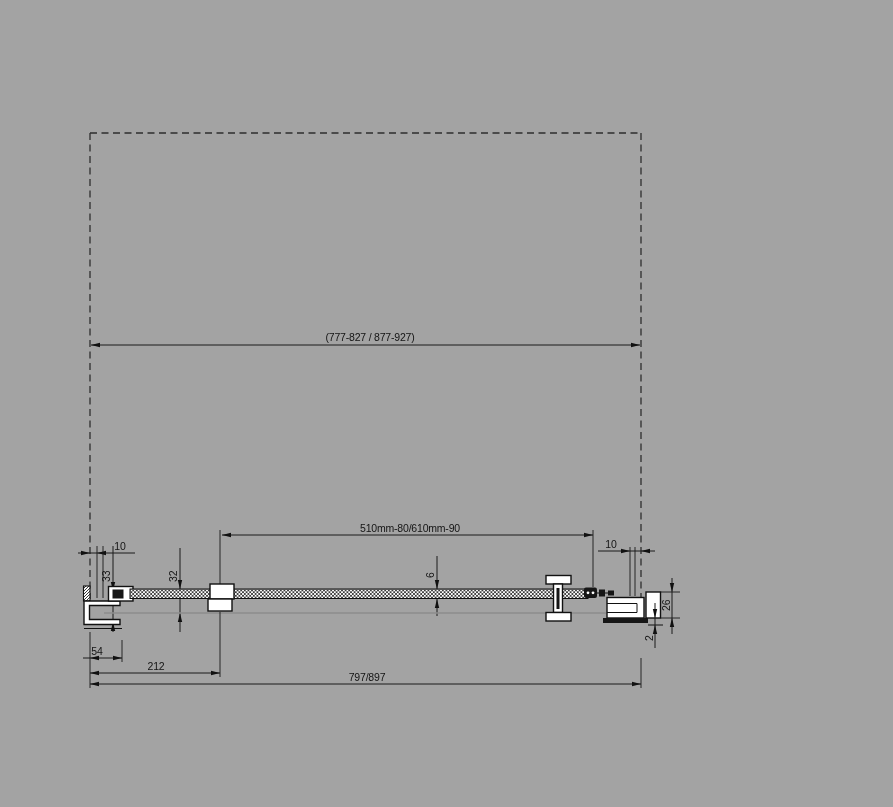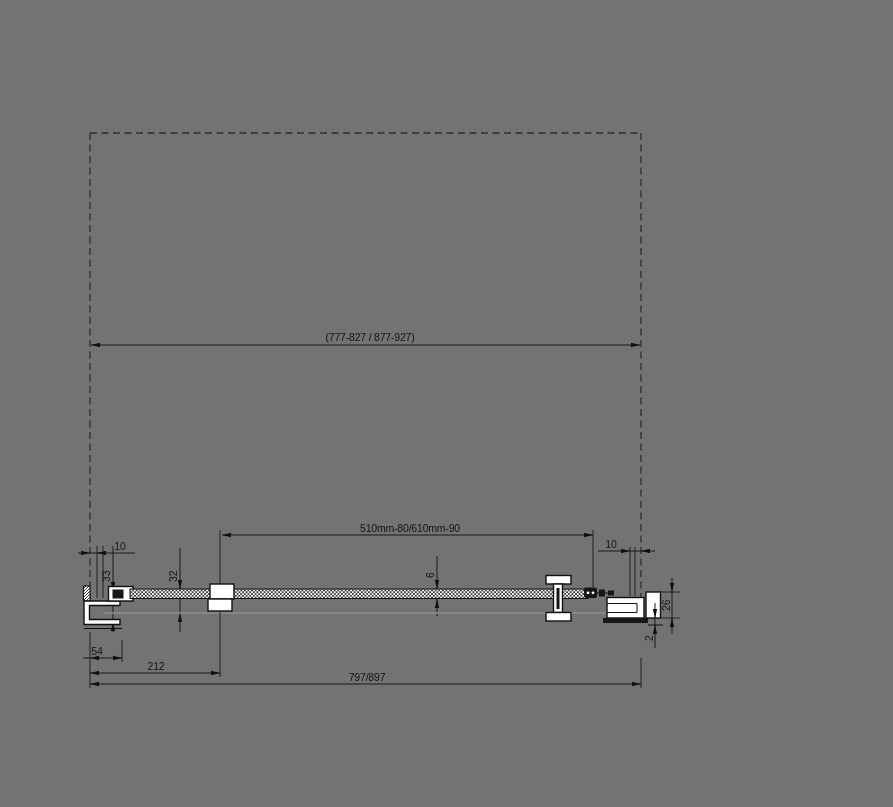--- a/index.html
+++ b/index.html
@@ -1,16 +1,16 @@
 <!DOCTYPE html>
 <html><head>
 <meta charset="utf-8">
 <style>
   html,body{margin:0;padding:0;background:#ffffff;}
-  .page{position:relative;width:893px;height:807px;background:#737373;overflow:hidden;}
+  .page{position:relative;width:893px;height:807px;background:#a3a3a3;overflow:hidden;}
   svg{position:absolute;left:0;top:0;}
   .dim-text{font-family:"Liberation Sans","DejaVu Sans",sans-serif;font-size:10.5px;fill:#141414;letter-spacing:-0.2px;}
   .dashed{stroke:#2e2e2e;stroke-width:1.3;fill:none;stroke-dasharray:7 4.5;}
   .dim{stroke:#1a1a1a;stroke-width:1;fill:none;}
   .ext{stroke:#1a1a1a;stroke-width:0.9;fill:none;}
   .prof{stroke:#111;stroke-width:1.4;fill:#ffffff;}
   .prof-thin{stroke:#111;stroke-width:1;fill:none;}
   .solid{fill:#161616;stroke:none;}
   .arrow{fill:#111;stroke:none;}
   .grayline{stroke:#8c8c8c;stroke-width:1.6;fill:none;}

